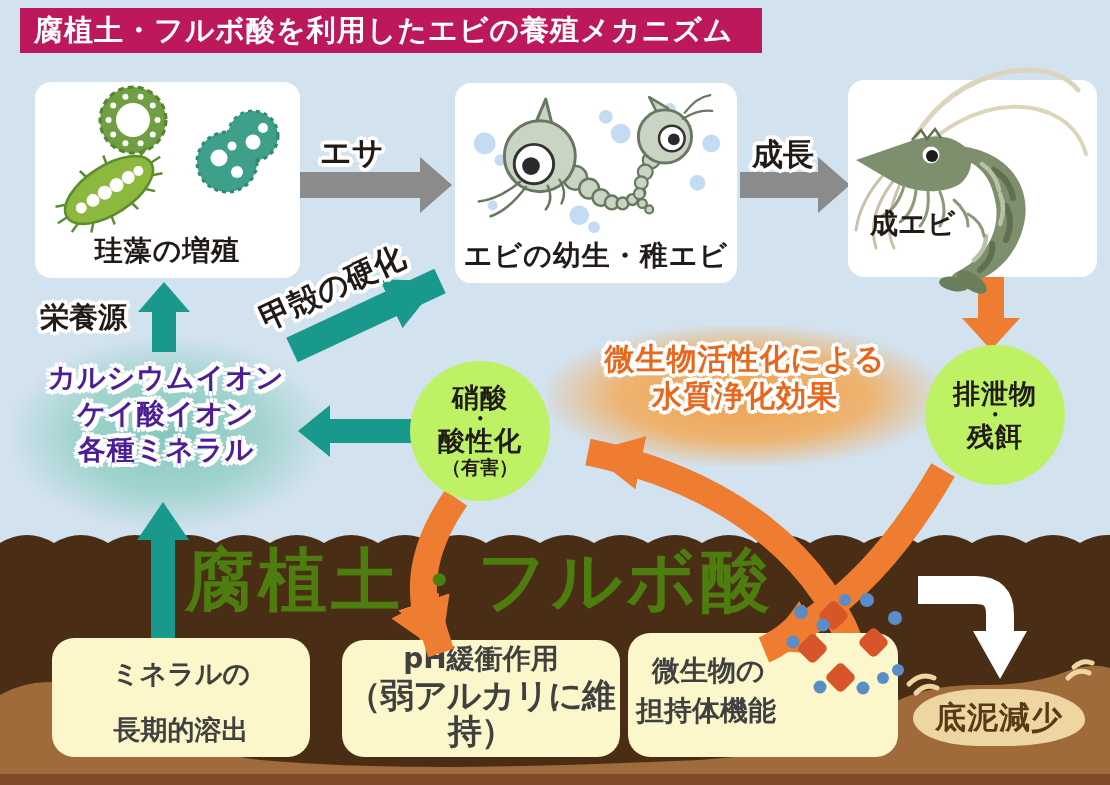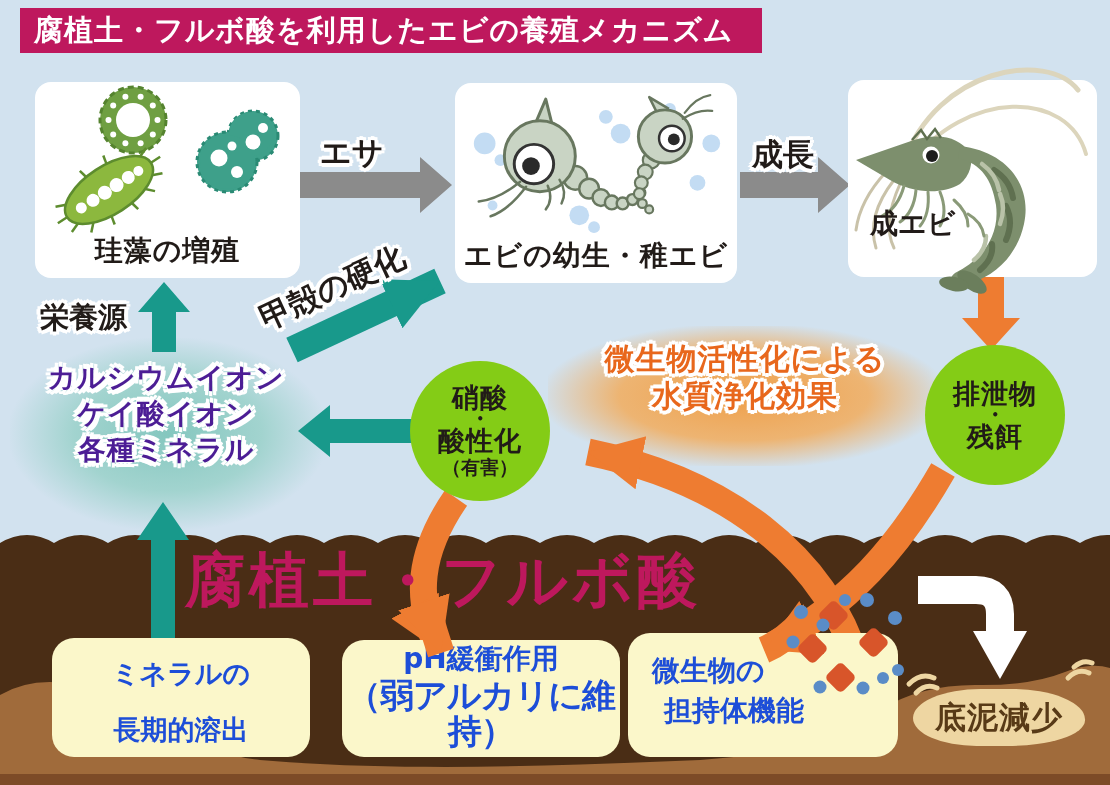--- a/index.html
+++ b/index.html
@@ -26,44 +26,44 @@
   .lbl{font-weight:800;color:#211b18;white-space:nowrap;}
 
   .glow-teal{left:10px;top:338px;width:316px;height:192px;
     background:radial-gradient(ellipse at center,rgba(130,198,189,.97) 0%,rgba(150,208,199,.8) 42%,rgba(210,226,239,0) 72%);}
   .glow-orange{left:548px;top:326px;width:392px;height:140px;
     background:radial-gradient(ellipse at center,rgba(240,158,70,.97) 0%,rgba(242,172,92,.85) 45%,rgba(210,226,239,0) 74%);}
 
   .mineral-text{left:12px;top:360px;width:308px;text-align:center;
     font-size:28px;font-weight:900;color:#4c1d95;line-height:36px;letter-spacing:1px;}
 
-  .circle{border-radius:50%;background:#84cc16;display:flex;flex-direction:column;
+  .circle{border-radius:50%;background:#bef264;display:flex;flex-direction:column;
           align-items:center;justify-content:center;text-align:center;color:#211b18;font-weight:800;}
   .nitrate{left:410px;top:361px;width:140px;height:140px;}
   .waste{left:925px;top:345px;width:140px;height:140px;}
   .circle .l{font-size:27px;line-height:29px;letter-spacing:1px;}
   .circle .dot{font-size:22px;line-height:14px;}
   .circle .note{font-size:19px;line-height:24px;font-weight:700;}
 
   .purif{left:558px;top:340px;width:374px;text-align:center;font-size:30px;font-weight:900;
          color:#e8671c;line-height:37px;letter-spacing:1px;}
 
-  .headline{left:185px;top:540px;font-size:60px;font-weight:900;color:#be185d;
+  .headline{left:185px;top:540px;font-size:69px;font-weight:900;color:#4d7c0f;
             letter-spacing:4px;white-space:nowrap;line-height:80px;}
 
-  .creambox{background:#fbf7ca;border-radius:22px;text-align:center;color:#1d4ed8;font-weight:800;}
+  .creambox{background:#fbf7ca;border-radius:22px;text-align:center;color:#404040;font-weight:800;}
   .cb-a{left:52px;top:638px;width:258px;height:119px;}
   .cb-b{left:342px;top:640px;width:278px;height:117px;}
   .cb-c{left:628px;top:633px;width:270px;height:124px;text-align:left;}
   .cb-a .l1{font-size:27px;margin-top:18px;line-height:36px;}
   .cb-a .l2{font-size:27px;line-height:36px;margin-top:20px;}
   .cb-b .l1{font-size:28px;margin-top:0;line-height:37px;}
   .cb-b .l2{font-size:34px;line-height:36px;letter-spacing:-1px;}
   .cb-c .l1{font-size:28px;margin:18px 0 0 24px;line-height:40px;}
-  .cb-c .l2{font-size:28px;margin-left:36px;line-height:40px;}
+  .cb-c .l2{font-size:28px;margin-left:8px;line-height:40px;}
 
   .blob{left:913px;top:689px;width:172px;height:57px;background:#eed6a2;
         border-radius:48% 52% 55% 45% / 62% 65% 55% 60%;
         text-align:center;font-size:31px;font-weight:900;color:#583a17;line-height:57px;letter-spacing:1px;}
 </style>
 </head>
 <body>
 
 <div id="stage">
 

